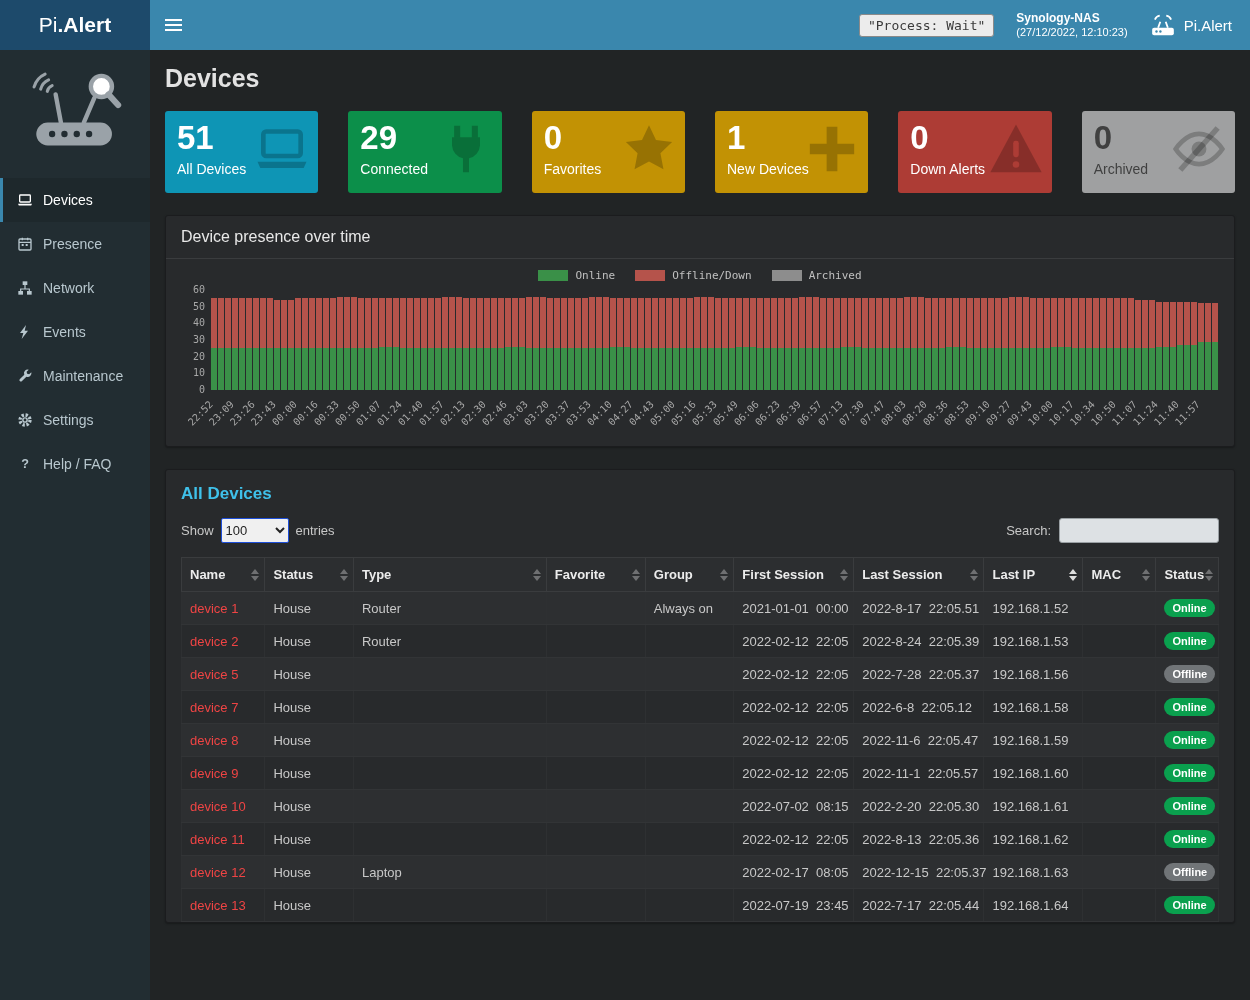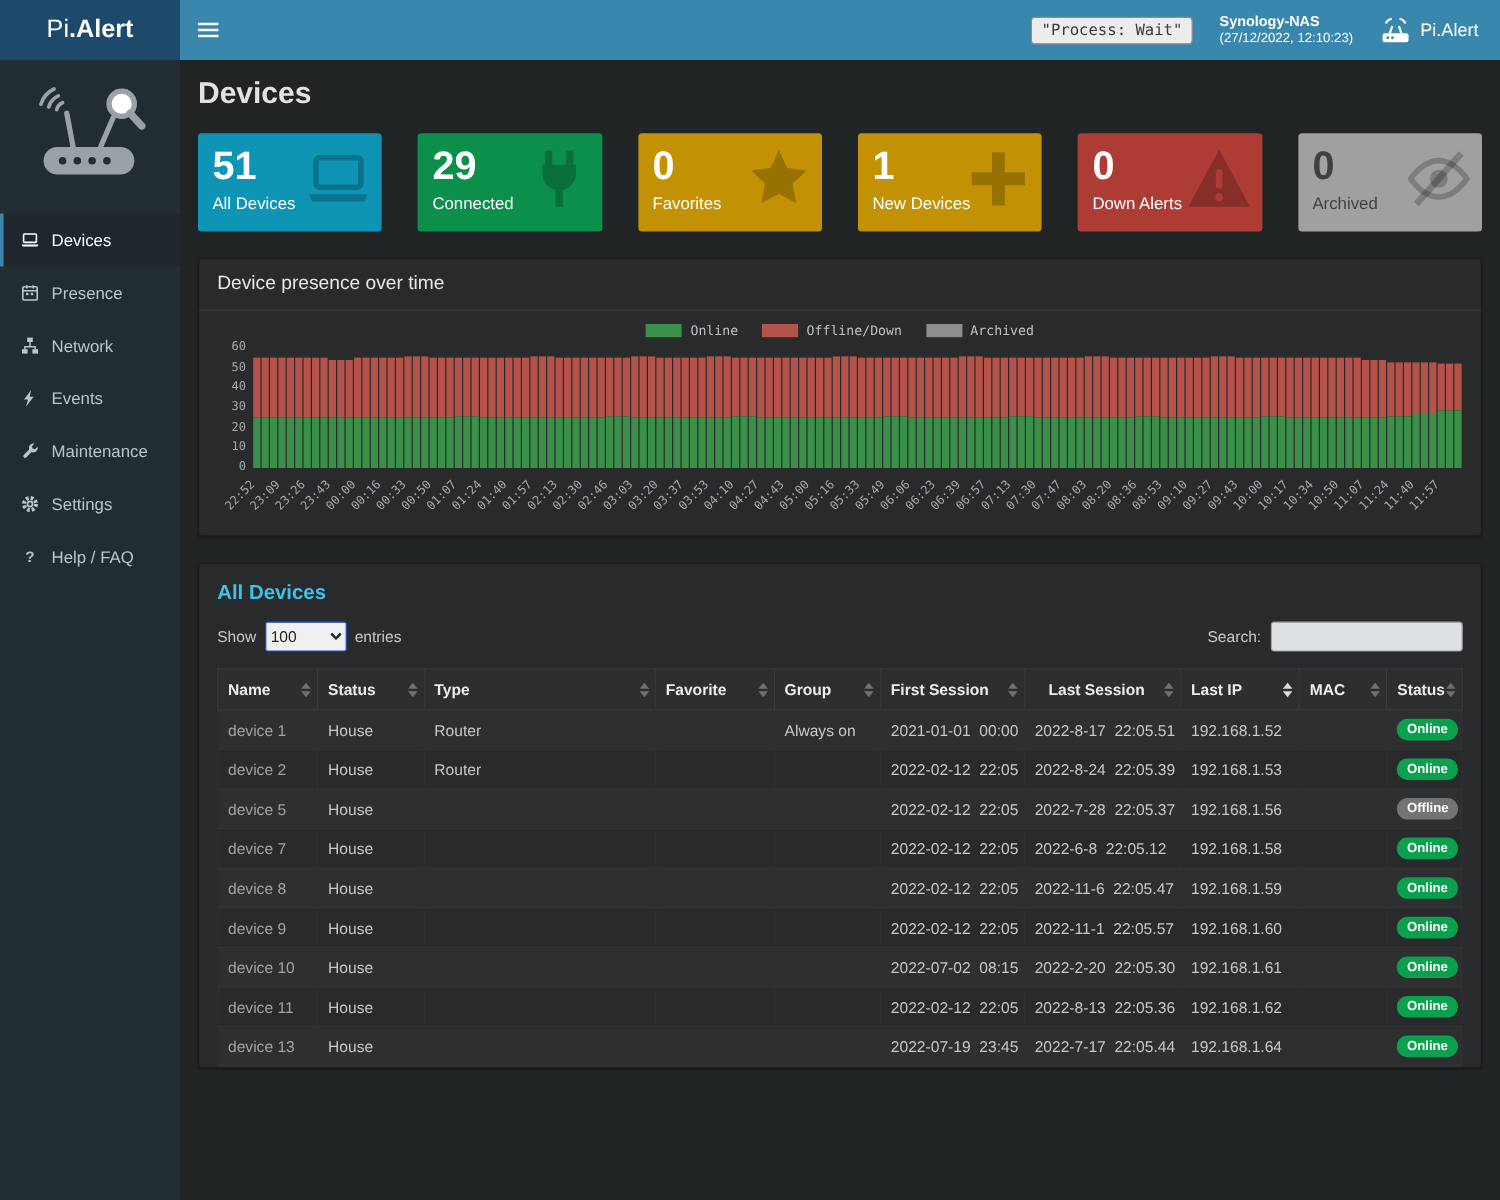--- a/index.html
+++ b/index.html
@@ -68,21 +68,21 @@
   .ctrl-left { display: flex; align-items: center; gap: 7px; }
   .ctrl-right { display: flex; align-items: center; gap: 8px; }
   select.page-size { background: #f0f0f0; color: #222; border: 1px solid #1d4ed8; border-radius: 2px; height: 25px; width: 68px; font-size: 13px; }
   input.search { background: #dde1e4; border: 1px solid #9aa0a4; border-radius: 3px; height: 25px; width: 160px; padding: 0 6px; font-size: 13px; color: #222; }
 
   table.devices { width: 100%; border-collapse: collapse; font-size: 13px; table-layout: fixed; }
   th { background: #2c2e30; color: #ececec; font-weight: bold; text-align: left; padding: 9px 18px 9px 8px; border: 1px solid #3a3c3e; position: relative; cursor: pointer; }
   td { padding: 7px 8px; color: #c8c8c8; border-bottom: 1px solid #323436; border-right: 1px solid #2e3032; border-left: 1px solid #2e3032; }
   tbody tr:nth-child(odd) td { background: rgba(255,255,255,0.028); }
   td.sess { white-space: pre; }
-  a.devlink { color: #a3a3a3; text-decoration: none; }
+  a.devlink { color: #ef4444; text-decoration: none; }
   .sort { position: absolute; right: 5px; top: 50%; transform: translateY(-50%); display: flex; flex-direction: column; gap: 2px; opacity: 0.38; }
   .sort .up { width: 0; height: 0; border-left: 4px solid transparent; border-right: 4px solid transparent; border-bottom: 5px solid #ddd; }
   .sort .dn { width: 0; height: 0; border-left: 4px solid transparent; border-right: 4px solid transparent; border-top: 5px solid #ddd; }
   th.sorted .sort { opacity: 1; }
   .badge { display: inline-block; min-width: 48px; text-align: center; padding: 3px 8px; border-radius: 10px; font-size: 11px; font-weight: bold; color: #fff; }
   td.status-cell { text-align: center; }
 </style>
 </head>
 <body>
 
@@ -1063,21 +1063,21 @@
                 <i class="dn"></i>
               </span></th>
             <th style="width: 8.5%;"><span>Group</span><span class="sort">
                 <i class="up"></i>
                 <i class="dn"></i>
               </span></th>
             <th style="width: 11.5%;"><span>First Session</span><span class="sort">
                 <i class="up"></i>
                 <i class="dn"></i>
               </span></th>
-            <th style="width: 12.5%; text-align: center;"><span>Last Session</span><span class="sort">
+            <th style="width: 12.5%;"><span>Last Session</span><span class="sort">
                 <i class="up"></i>
                 <i class="dn"></i>
               </span></th>
             <th class="sorted" style="width: 9.5%;"><span>Last IP</span><span class="sort">
                 <i class="up"></i>
                 <i class="dn"></i>
               </span></th>
             <th style="width: 7%;"><span>MAC</span><span class="sort">
                 <i class="up"></i>
                 <i class="dn"></i>
@@ -1179,20 +1179,32 @@
             <td></td>
             <td></td>
             <td></td>
             <td class="sess">2022-02-12  22:05</td>
             <td class="sess">2022-8-13  22:05.36</td>
             <td>192.168.1.62</td>
             <td></td>
             <td class="status-cell"><span class="badge" style="background: rgb(10, 160, 78);">Online</span></td>
           </tr>
           <tr>
+            <td><a href="#" class="devlink">device 12</a></td>
+            <td>House</td>
+            <td>Laptop</td>
+            <td></td>
+            <td></td>
+            <td class="sess">2022-02-17  08:05</td>
+            <td class="sess">2022-12-15  22:05.37</td>
+            <td>192.168.1.63</td>
+            <td></td>
+            <td class="status-cell"><span class="badge" style="background: rgb(113, 117, 120);">Offline</span></td>
+          </tr>
+          <tr>
             <td><a href="#" class="devlink">device 13</a></td>
             <td>House</td>
             <td></td>
             <td></td>
             <td></td>
             <td class="sess">2022-07-19  23:45</td>
             <td class="sess">2022-7-17  22:05.44</td>
             <td>192.168.1.64</td>
             <td></td>
             <td class="status-cell"><span class="badge" style="background: rgb(10, 160, 78);">Online</span></td>

